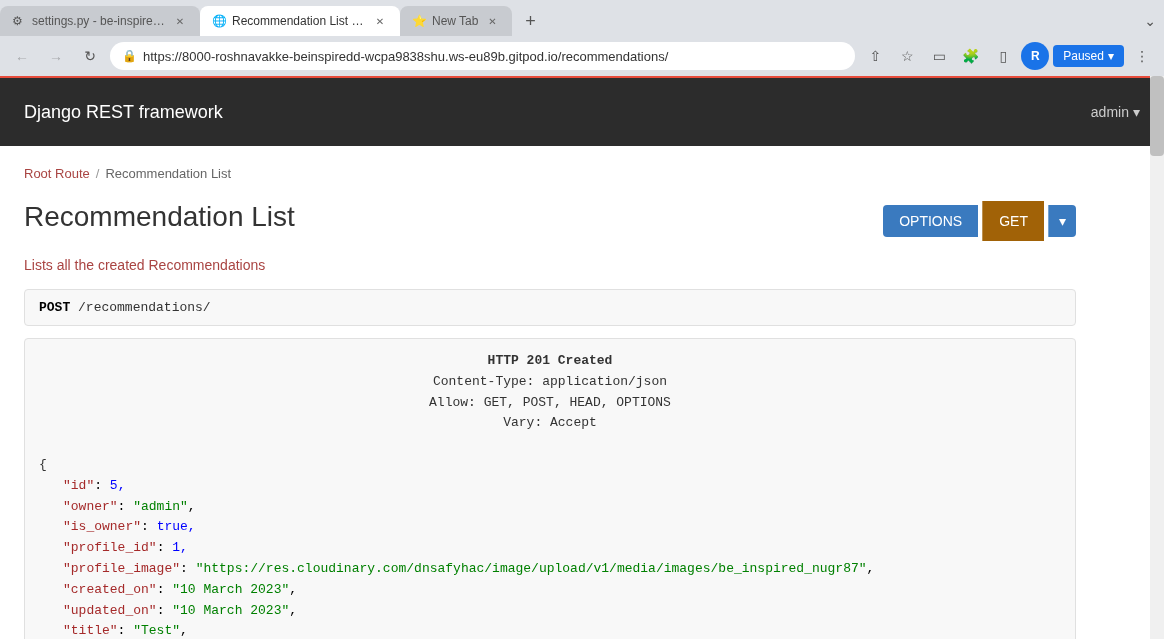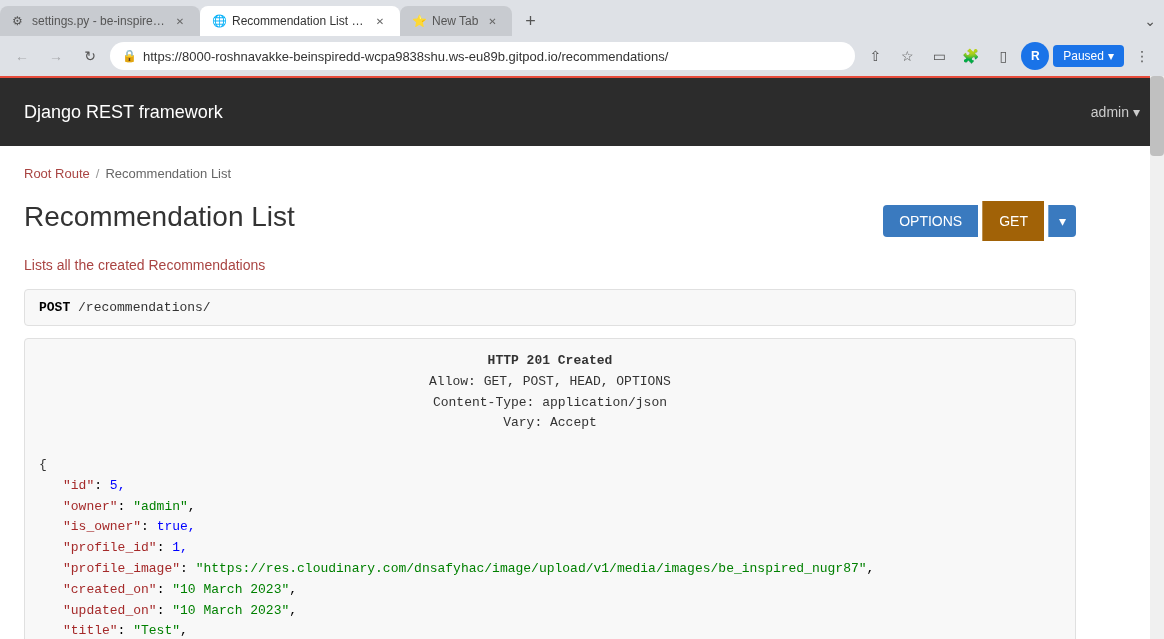--- a/index.html
+++ b/index.html
@@ -396,26 +396,26 @@
 
     <div class="drf-code-block">
       <span style="color:#000000; font-weight:bold;">POST</span>
       <span style="color:#333;"> /recommendations/</span>
     </div>
 
     <div class="drf-response-block">
       <div class="resp-header">
         <div><span class="resp-status">HTTP 201 Created</span></div>
         <div>
+          <span class="resp-key">Content-Type:</span>
+          <span style="color:#333;"> application/json</span>
+        </div>
+        <div>
           <span class="resp-key">Allow:</span>
           <span style="color:#333;">GET, POST, HEAD, OPTIONS</span>
-        </div>
-        <div>
-          <span class="resp-key">Content-Type:</span>
-          <span style="color:#333;"> application/json</span>
         </div>
         <div>
           <span class="resp-key">Vary:</span>
           <span style="color:#333;"> Accept</span>
         </div>
       </div>
       <br>
       <div>
         <div><span class="resp-brace">{</span></div>
         <div style="margin-left:24px;">

